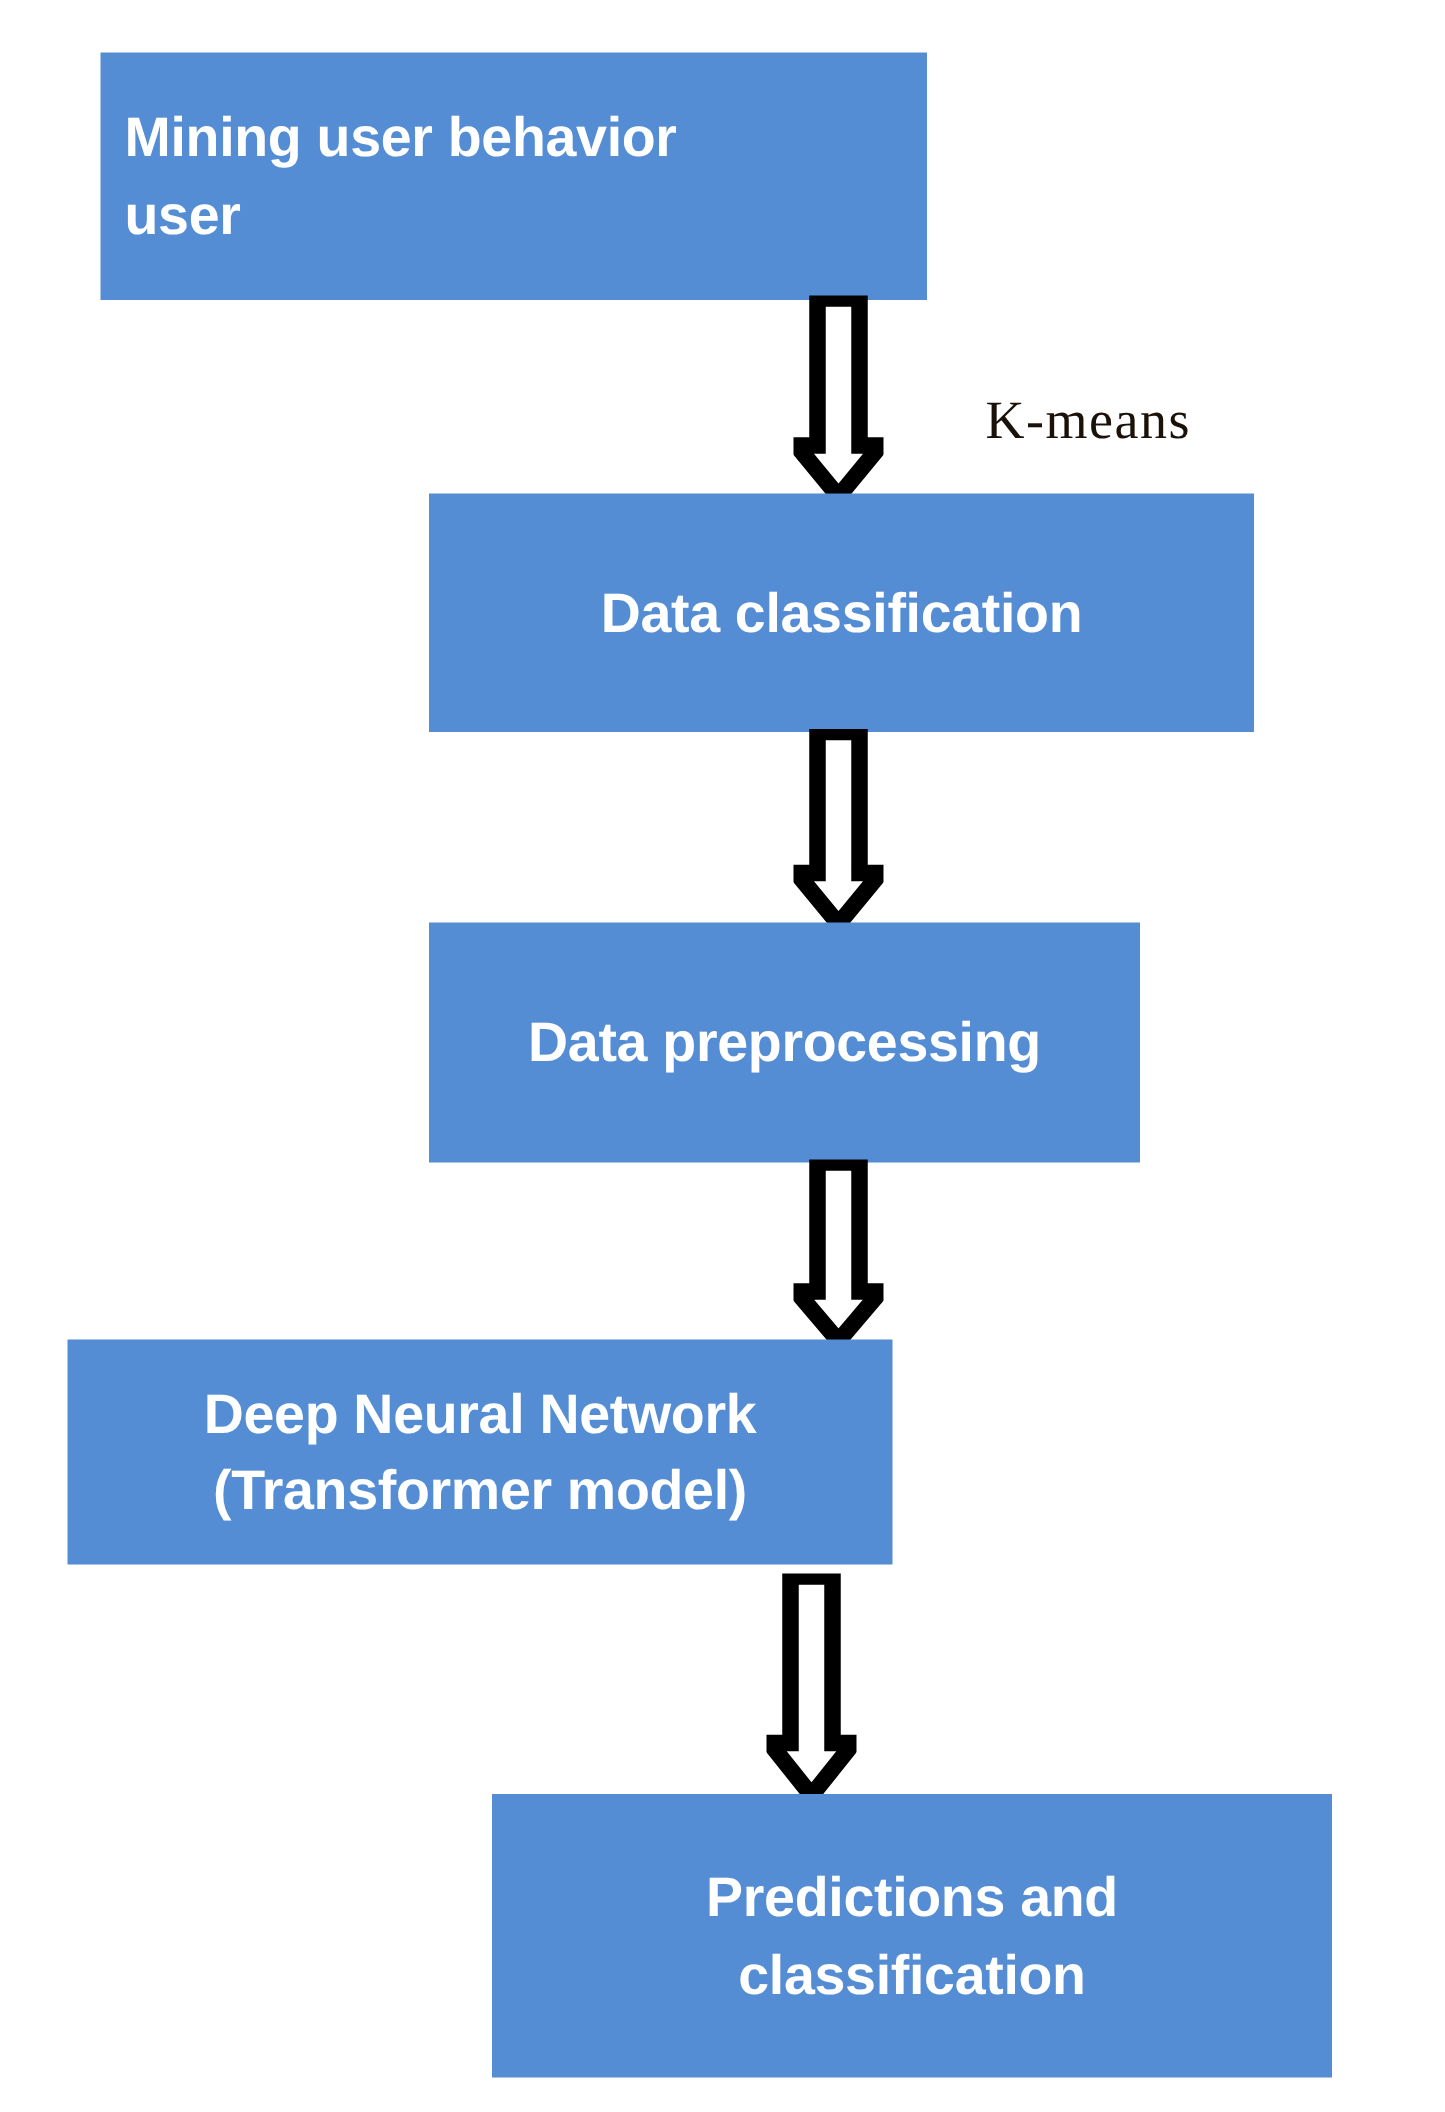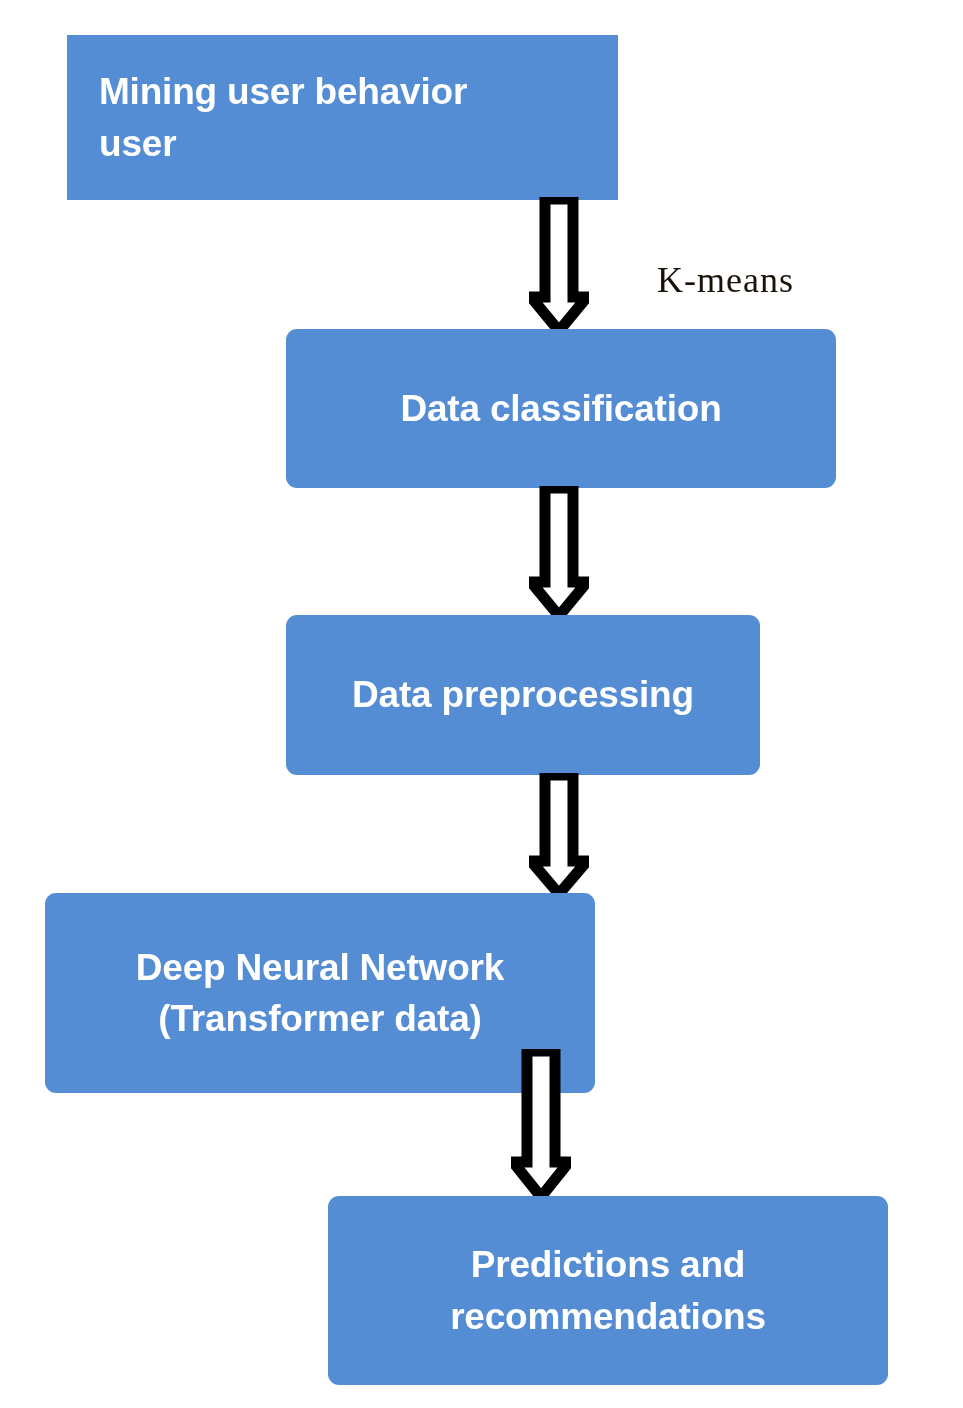--- a/index.html
+++ b/index.html
@@ -28,40 +28,39 @@
     line-height: 1.38;
     letter-spacing: -0.2px;
     display: flex;
     flex-direction: column;
     justify-content: center;
     box-sizing: border-box;
   }
   .node.align-left {
     align-items: flex-start;
     text-align: right;
-    padding-left: 32px;
+    padding-left: 16px;
     padding-right: 16px;
   }
   .node.align-center {
     align-items: center;
     text-align: center;
     padding-left: 14px;
     padding-right: 14px;
-    border-radius: 11px;
   }
   .node .line {
     display: block;
     white-space: nowrap;
   }
 
   
   #node-1 { left: 67px;  top: 35px;   width: 551px; height: 165px; }
   #node-2 { left: 286px; top: 329px;  width: 550px; height: 159px; }
   #node-3 { left: 286px; top: 615px;  width: 474px; height: 160px; }
-  #node-4 { left: 45px;  top: 893px;  width: 550px; height: 200px; }
+  #node-4 { left: 45px;  top: 893px;  width: 550px; height: 150px; }
   #node-5 { left: 328px; top: 1196px; width: 560px; height: 189px; }
 
   
   .arrow {
     position: absolute;
   }
   .arrow svg {
     display: block;
   }
 
@@ -115,27 +114,27 @@
   </div>
 
   <div class="arrow" id="arrow-3">
     <svg viewBox="0 0 60 123" width="60" height="123" preserveAspectRatio="none" aria-hidden="true">
       <polygon points="16,2 44,2 44,88 58,88 30,121 2,88 16,88" fill="#ffffff" stroke="#000000" stroke-width="11" stroke-linejoin="miter"></polygon>
     </svg>
   </div>
 
   <div class="node align-center" id="node-4">
     <span class="line">Deep Neural Network</span>
-    <span class="line">(Transformer data)</span>
+    <span class="line">(Transformer model)</span>
   </div>
 
   <div class="arrow" id="arrow-4">
     <svg viewBox="0 0 60 150" width="60" height="150" preserveAspectRatio="none" aria-hidden="true">
       <polygon points="16,2 44,2 44,113 58,113 30,148 2,113 16,113" fill="#ffffff" stroke="#000000" stroke-width="11" stroke-linejoin="miter"></polygon>
     </svg>
   </div>
 
   <div class="node align-center" id="node-5">
     <span class="line">Predictions and</span>
-    <span class="line">recommendations</span>
+    <span class="line">classification</span>
   </div>
 
 </div>
 
 </body></html>

